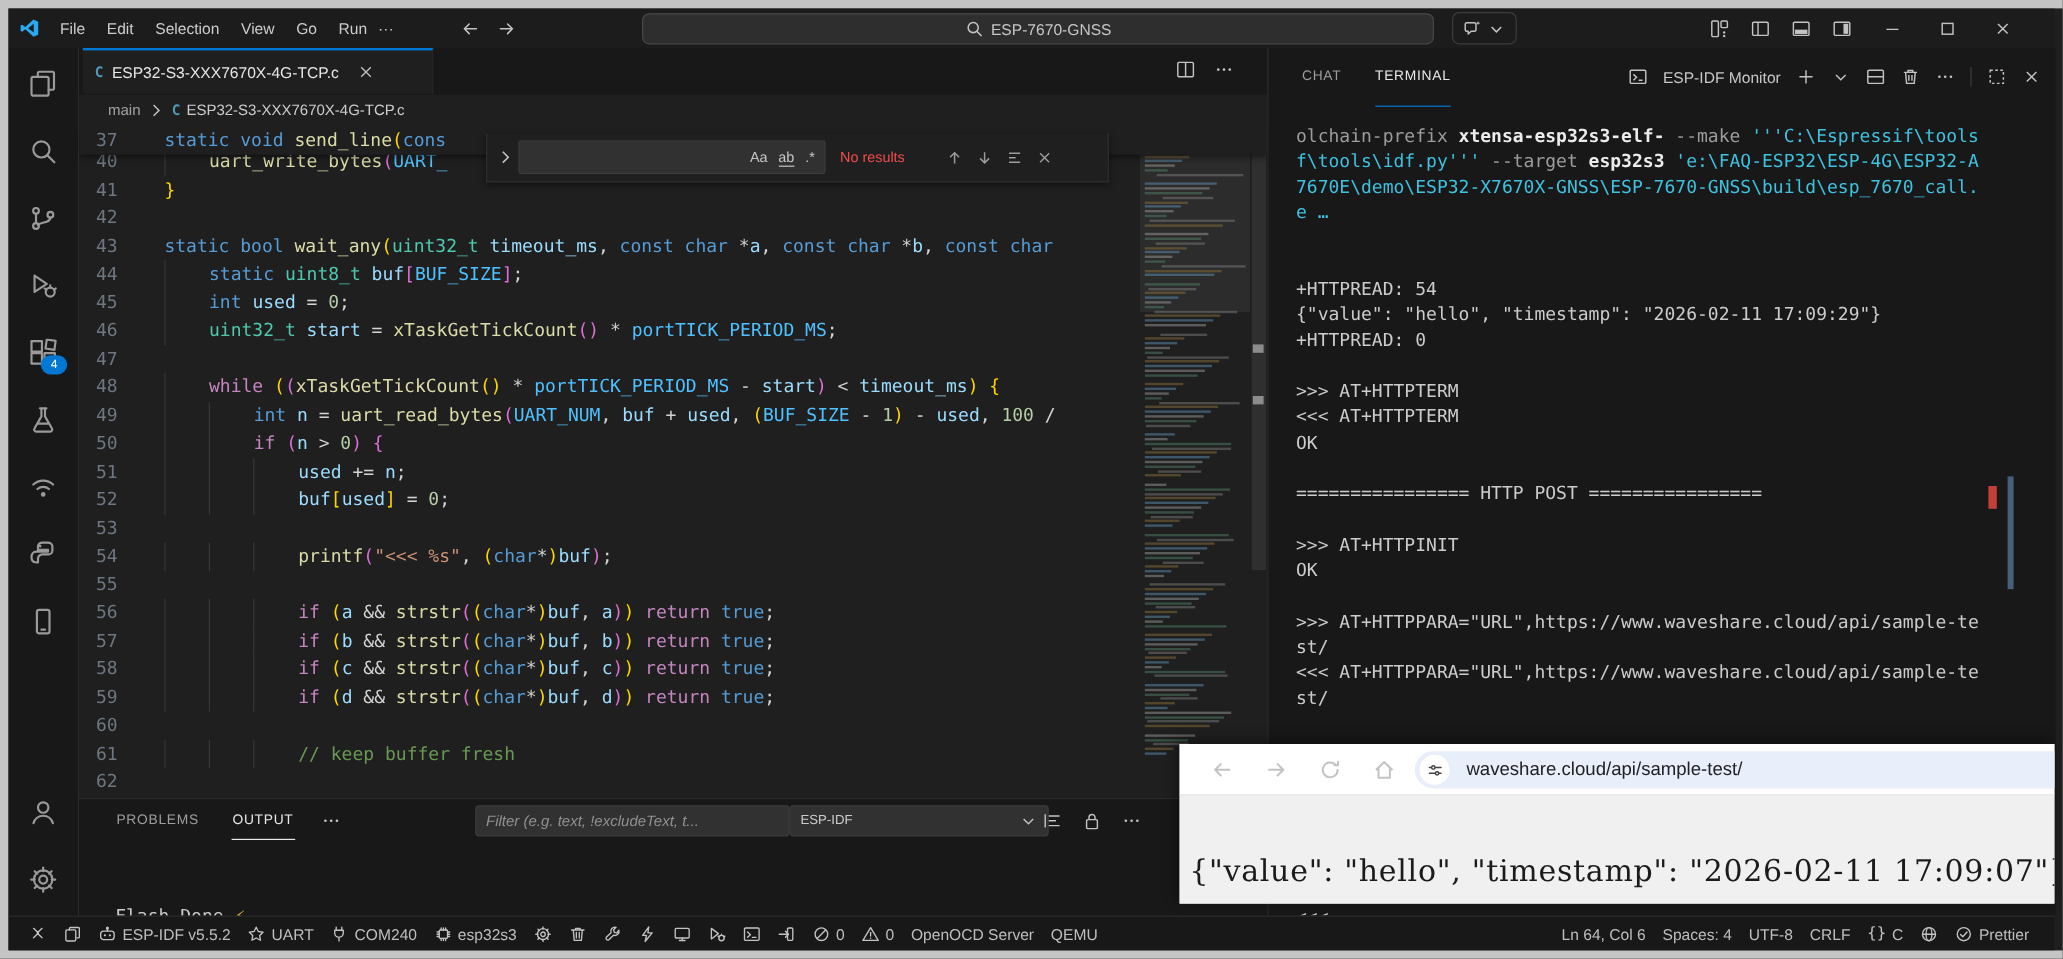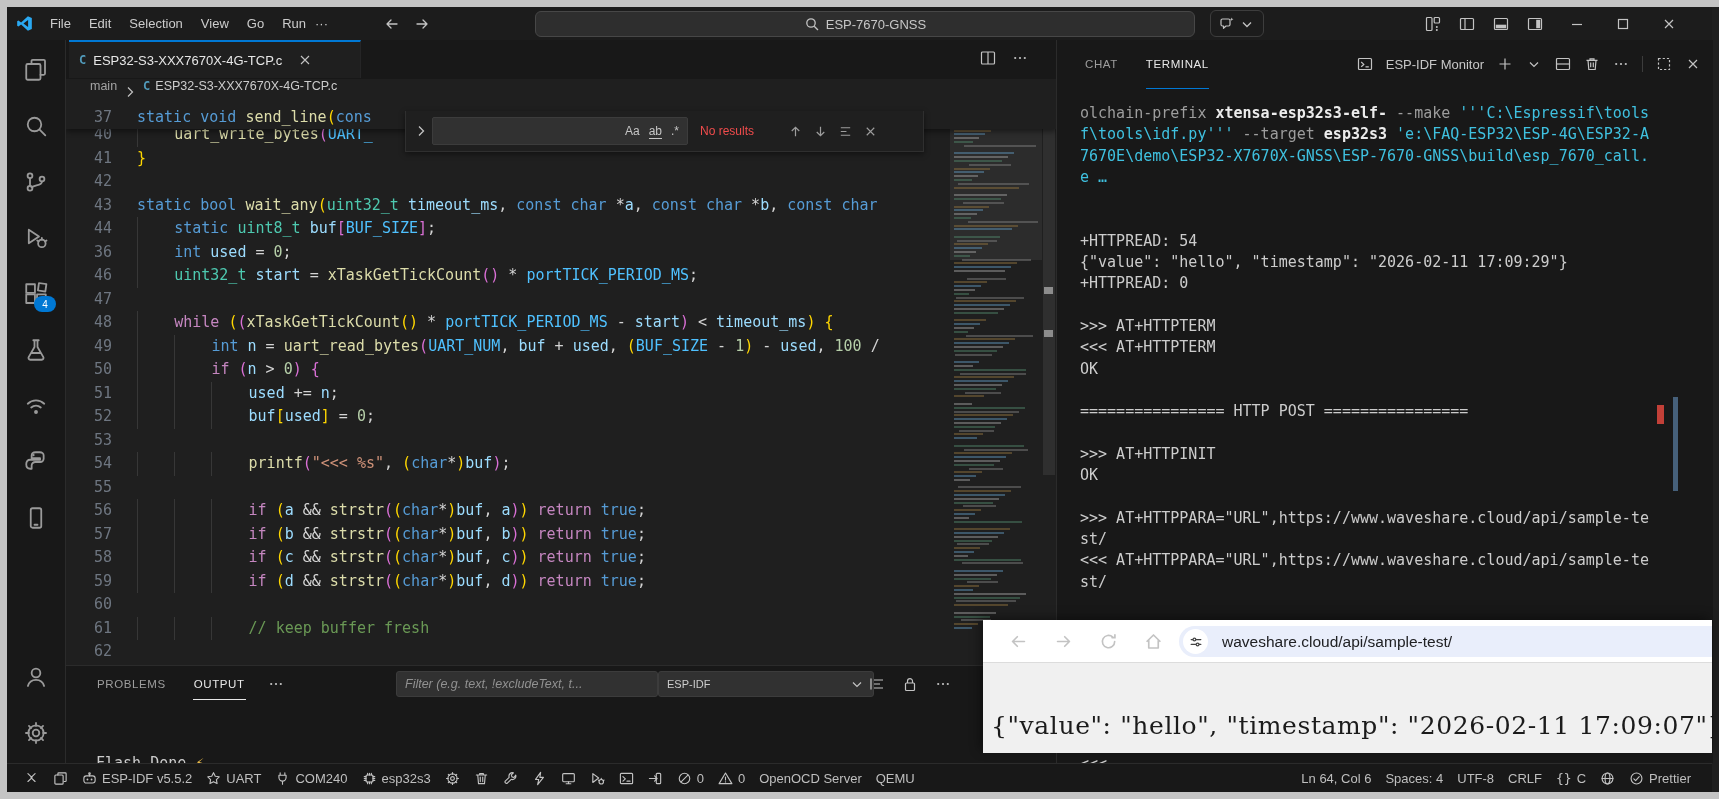--- a/index.html
+++ b/index.html
@@ -26,24 +26,24 @@
   #activitybar .ai{position:absolute;left:0;width:58px;height:44px;display:flex;align-items:center;justify-content:center;color:#9a9a9a;}
   #activitybar .ai svg{width:24px;height:24px;}
   .badge{position:absolute;right:9px;bottom:4px;min-width:16px;height:16px;border-radius:9px;background:#0078d4;color:#fff;font-size:10px;display:flex;align-items:center;justify-content:center;padding:0 3px;}
 
   
   #editor{position:absolute;left:59px;top:33px;width:990px;height:625px;background:#1f1f1f;}
   #tabbar{position:absolute;left:0;top:0;width:990px;height:39px;background:#181818;border-bottom:1px solid #252526;}
   #tab1{position:absolute;left:3px;top:0;height:38px;width:292px;background:#1f1f1f;border-top:2px solid #0078d4;border-right:1px solid #252526;display:flex;align-items:center;gap:7px;padding:0 10px;box-sizing:border-box;color:#e7e7e7;font-size:13px;}
   .cfile{color:#519aba;font-weight:bold;font-size:12px;font-family:"DejaVu Sans Mono",monospace;}
   #tab-actions{position:absolute;right:28px;top:10px;display:flex;gap:16px;color:#bdbdbd;}
-  #breadcrumb{position:absolute;left:0;top:39px;width:990px;height:26px;display:flex;gap:5px;padding-left:24px;box-sizing:border-box;color:#a3a3a3;font-size:12.5px;background:#1f1f1f;}
+  #breadcrumb{position:absolute;left:0;top:39px;width:990px;height:26px;display:flex;align-items:center;gap:5px;padding-left:24px;box-sizing:border-box;color:#a3a3a3;font-size:12.5px;background:#1f1f1f;}
   #code{position:absolute;left:0;top:65px;width:990px;height:560px;overflow:hidden;font-family:"DejaVu Sans Mono",monospace;font-size:15px;}
   .crow{display:flex;height:23.5px;line-height:23.5px;white-space:pre;}
-  .lnum{width:46px;padding-right:25px;text-align:right;color:#6e7681;flex:none;}
+  .lnum{width:46px;padding-right:25px;text-align:center;color:#6e7681;flex:none;}
   .ind{display:inline-block;width:36.2px;border-left:1px solid #373737;height:23.5px;vertical-align:top;}
   #sticky{position:absolute;left:0;top:0;width:990px;height:24px;background:#1f1f1f;box-shadow:0 3px 5px rgba(0,0,0,.4);z-index:3;}
   #sticky .crow{height:24px;line-height:24px;}
   #lines{position:absolute;left:0;top:-6px;width:940px;}
   #lines-clip{position:absolute;left:0;top:24px;width:940px;height:536px;overflow:hidden;}
   .tok-k{color:#569cd6}.tok-c{color:#c586c0}.tok-t{color:#4ec9b0}.tok-f{color:#dcdcaa}
   .tok-v{color:#9cdcfe}.tok-C{color:#4fc1ff}.tok-n{color:#b5cea8}.tok-s{color:#ce9178}
   .tok-m{color:#6a9955}.tok-w{color:#d4d4d4}.tok-b{color:#ffd700}.tok-B{color:#da70d6}
 
   
@@ -322,21 +322,21 @@
       <span style="color:#cccccc">ESP32-S3-XXX7670X-4G-TCP.c</span>
     </div>
     <div id="code">
       <div id="lines-clip">
             <div id="lines">
               <div class="crow"><span class="lnum">40</span><span style="white-space:pre"><span class="ind"></span><span class="tok-f">uart_write_bytes</span><span class="tok-B">(</span><span class="tok-C">UART_</span></span></div>
               <div class="crow"><span class="lnum">41</span><span style="white-space:pre"><span class="tok-b">}</span></span></div>
               <div class="crow"><span class="lnum">42</span><span style="white-space:pre"></span></div>
               <div class="crow"><span class="lnum">43</span><span style="white-space:pre"><span class="tok-k">static</span><span class="tok-w"> </span><span class="tok-k">bool</span><span class="tok-w"> </span><span class="tok-f">wait_any</span><span class="tok-b">(</span><span class="tok-t">uint32_t</span><span class="tok-w"> </span><span class="tok-v">timeout_ms</span><span class="tok-w">, </span><span class="tok-k">const</span><span class="tok-w"> </span><span class="tok-k">char</span><span class="tok-w"> *</span><span class="tok-v">a</span><span class="tok-w">, </span><span class="tok-k">const</span><span class="tok-w"> </span><span class="tok-k">char</span><span class="tok-w"> *</span><span class="tok-v">b</span><span class="tok-w">, </span><span class="tok-k">const</span><span class="tok-w"> </span><span class="tok-k">char</span></span></div>
               <div class="crow"><span class="lnum">44</span><span style="white-space:pre"><span class="ind"></span><span class="tok-k">static</span><span class="tok-w"> </span><span class="tok-t">uint8_t</span><span class="tok-w"> </span><span class="tok-v">buf</span><span class="tok-B">[</span><span class="tok-C">BUF_SIZE</span><span class="tok-B">]</span><span class="tok-w">;</span></span></div>
-              <div class="crow"><span class="lnum">36</span><span style="white-space:pre"><span class="ind"></span><span class="tok-k">int</span><span class="tok-w"> </span><span class="tok-v">used</span><span class="tok-w"> = </span><span class="tok-n">0</span><span class="tok-w">;</span></span></div>
+              <div class="crow"><span class="lnum">45</span><span style="white-space:pre"><span class="ind"></span><span class="tok-k">int</span><span class="tok-w"> </span><span class="tok-v">used</span><span class="tok-w"> = </span><span class="tok-n">0</span><span class="tok-w">;</span></span></div>
               <div class="crow"><span class="lnum">46</span><span style="white-space:pre"><span class="ind"></span><span class="tok-t">uint32_t</span><span class="tok-w"> </span><span class="tok-v">start</span><span class="tok-w"> = </span><span class="tok-f">xTaskGetTickCount</span><span class="tok-B">()</span><span class="tok-w"> * </span><span class="tok-C">portTICK_PERIOD_MS</span><span class="tok-w">;</span></span></div>
               <div class="crow"><span class="lnum">47</span><span style="white-space:pre"></span></div>
               <div class="crow"><span class="lnum">48</span><span style="white-space:pre"><span class="ind"></span><span class="tok-c">while</span><span class="tok-w"> </span><span class="tok-b">(</span><span class="tok-B">(</span><span class="tok-f">xTaskGetTickCount</span><span class="tok-b">()</span><span class="tok-w"> * </span><span class="tok-C">portTICK_PERIOD_MS</span><span class="tok-w"> - </span><span class="tok-v">start</span><span class="tok-B">)</span><span class="tok-w"> &lt; </span><span class="tok-v">timeout_ms</span><span class="tok-b">)</span><span class="tok-w"> </span><span class="tok-b">{</span></span></div>
               <div class="crow"><span class="lnum">49</span><span style="white-space:pre"><span class="ind"></span><span class="ind"></span><span class="tok-k">int</span><span class="tok-w"> </span><span class="tok-v">n</span><span class="tok-w"> = </span><span class="tok-f">uart_read_bytes</span><span class="tok-B">(</span><span class="tok-C">UART_NUM</span><span class="tok-w">, </span><span class="tok-v">buf</span><span class="tok-w"> + </span><span class="tok-v">used</span><span class="tok-w">, </span><span class="tok-b">(</span><span class="tok-C">BUF_SIZE</span><span class="tok-w"> - </span><span class="tok-n">1</span><span class="tok-b">)</span><span class="tok-w"> - </span><span class="tok-v">used</span><span class="tok-w">, </span><span class="tok-n">100</span><span class="tok-w"> /</span></span></div>
               <div class="crow"><span class="lnum">50</span><span style="white-space:pre"><span class="ind"></span><span class="ind"></span><span class="tok-c">if</span><span class="tok-w"> </span><span class="tok-B">(</span><span class="tok-v">n</span><span class="tok-w"> &gt; </span><span class="tok-n">0</span><span class="tok-B">)</span><span class="tok-w"> </span><span class="tok-B">{</span></span></div>
               <div class="crow"><span class="lnum">51</span><span style="white-space:pre"><span class="ind"></span><span class="ind"></span><span class="ind"></span><span class="tok-v">used</span><span class="tok-w"> += </span><span class="tok-v">n</span><span class="tok-w">;</span></span></div>
               <div class="crow"><span class="lnum">52</span><span style="white-space:pre"><span class="ind"></span><span class="ind"></span><span class="ind"></span><span class="tok-v">buf</span><span class="tok-b">[</span><span class="tok-v">used</span><span class="tok-b">]</span><span class="tok-w"> = </span><span class="tok-n">0</span><span class="tok-w">;</span></span></div>
               <div class="crow"><span class="lnum">53</span><span style="white-space:pre"></span></div>
               <div class="crow"><span class="lnum">54</span><span style="white-space:pre"><span class="ind"></span><span class="ind"></span><span class="ind"></span><span class="tok-f">printf</span><span class="tok-B">(</span><span class="tok-s">"&lt;&lt;&lt; %s"</span><span class="tok-w">, </span><span class="tok-b">(</span><span class="tok-k">char</span><span class="tok-w">*</span><span class="tok-b">)</span><span class="tok-v">buf</span><span class="tok-B">)</span><span class="tok-w">;</span></span></div>
               <div class="crow"><span class="lnum">55</span><span style="white-space:pre"></span></div>

